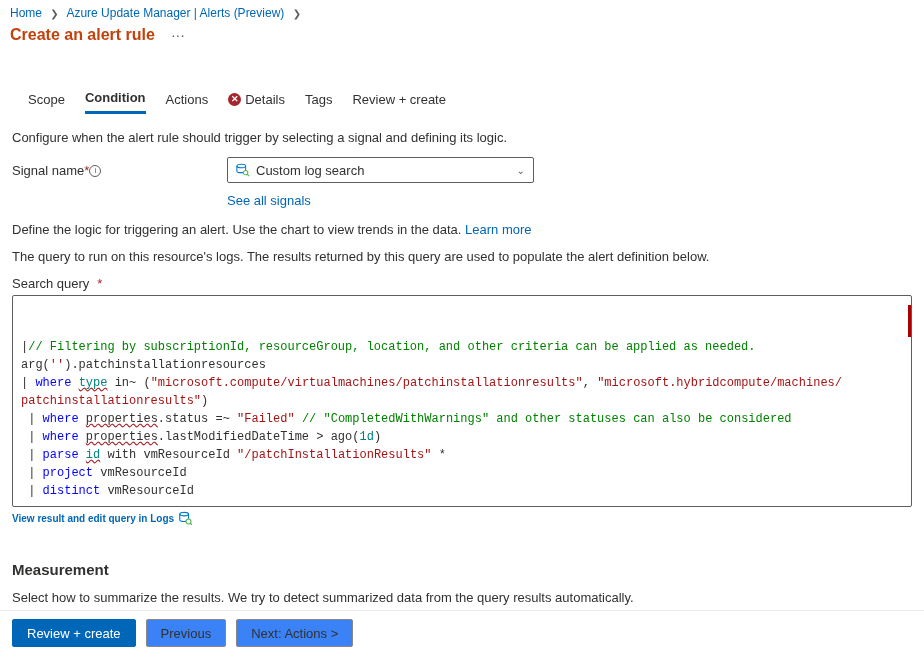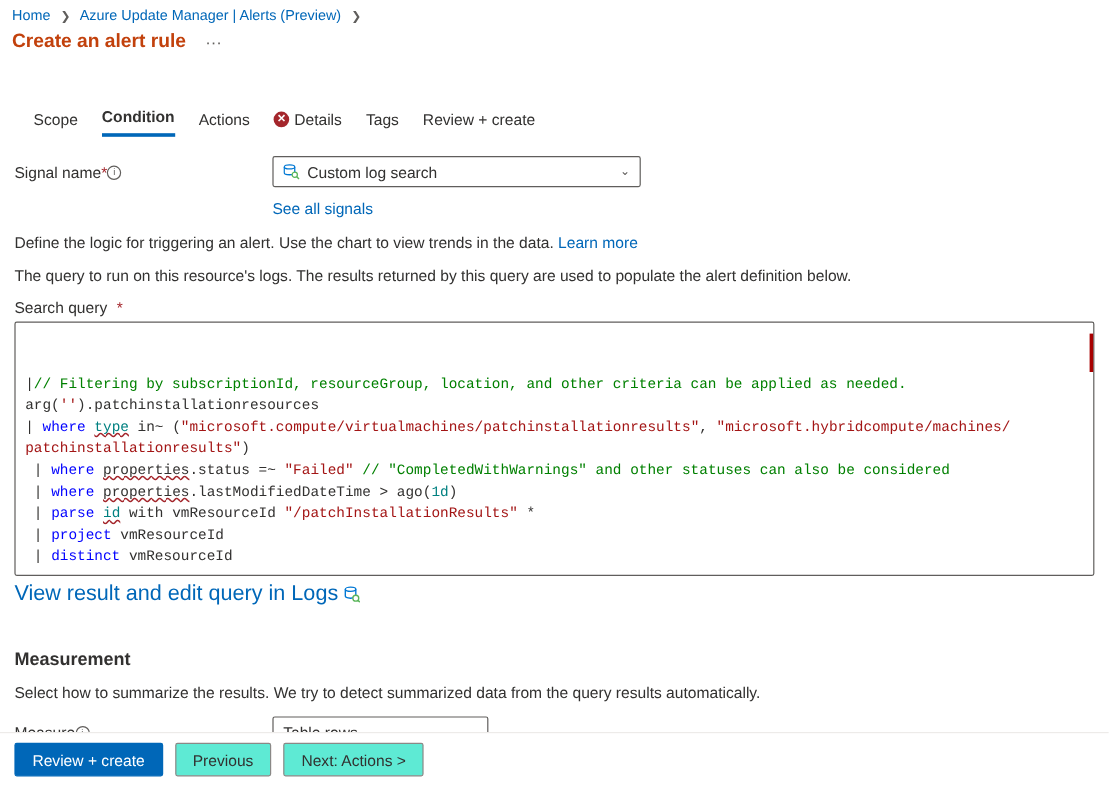--- a/index.html
+++ b/index.html
@@ -78,24 +78,24 @@
   
   .logs-icon { width:14px; height:14px; display:inline-flex; }
   
   .bottom-bar {
     position:absolute; bottom:0; left:0; right:0;
     border-top:1px solid #edebe9; background:#fff;
     padding: 8px 12px; display:flex; gap:10px;
   }
   .btn { font-size:13px; height:28px; padding: 0 14px; border-radius:2px; cursor:pointer; display:inline-flex; align-items:center; }
   .btn-primary { background:#0067b8; color:#fff; border:1px solid #0067b8; }
-  .btn-default { background:#5eead4; color:#323130; border:1px solid #8a8886; }
+  .btn-default { background:#3b82f6; color:#323130; border:1px solid #8a8886; }
   @keyframes spin { to { transform: rotate(360deg); } }
   
-  .view-logs-row { margin-top:4px; font-size:18px; display:flex; align-items:center; gap:4px;}
+  .view-logs-row { margin-top:4px; font-size:10px; display:flex; align-items:center; gap:4px;font-weight:bold;}
 </style>
 </head>
 <body>
 
 <div class="breadcrumb">
   <a>Home</a>
   <span class="breadcrumb-sep">❯</span>
   <a>Azure Update Manager | Alerts (Preview)</a>
   <span class="breadcrumb-sep">❯</span>
 </div>
@@ -111,20 +111,21 @@
     <div class="tab active">Condition</div>
     <div class="tab">Actions</div>
     <div class="tab">
       <span class="error-dot">✕</span>
       <span>Details</span>
     </div>
     <div class="tab">Tags</div>
     <div class="tab">Review + create</div>
   </div>
 
+  <div class="desc-text">Configure when the alert rule should trigger by selecting a signal and defining its logic.</div>
 
   <div class="field-row">
     <div class="field-label">
       <span>Signal name</span>
         <span class="req">*</span>
       <span class="info-icon">i</span>
     </div>
     <div class="field-value">
       <div class="select-box">
         <span class="select-box-inner">

